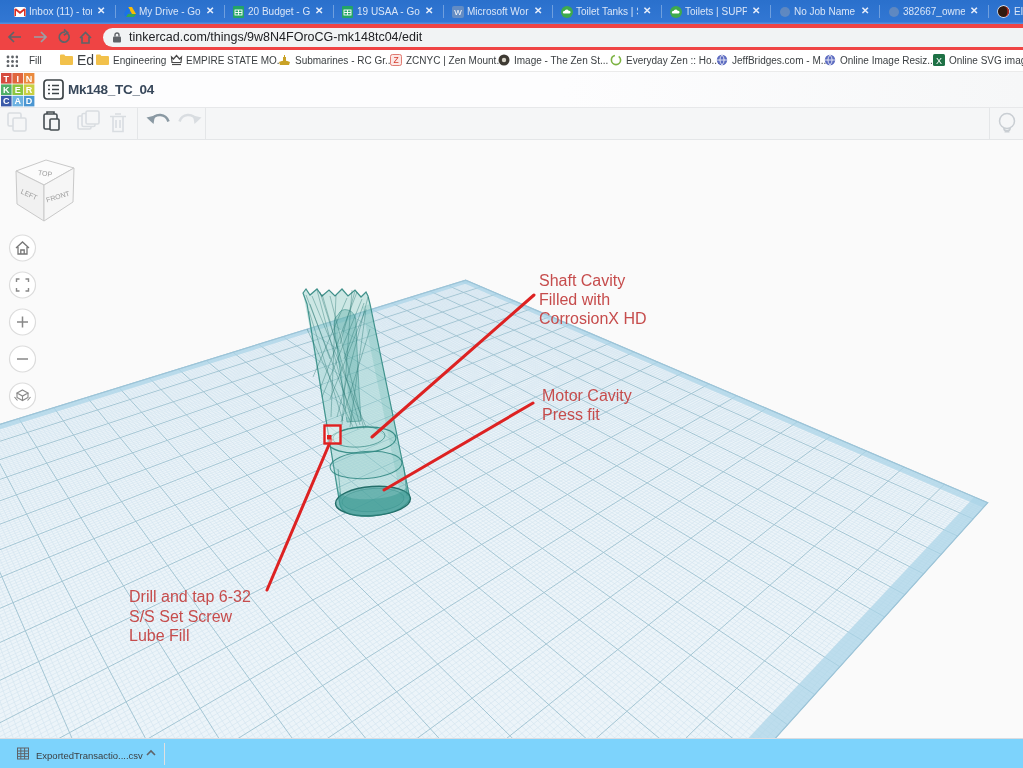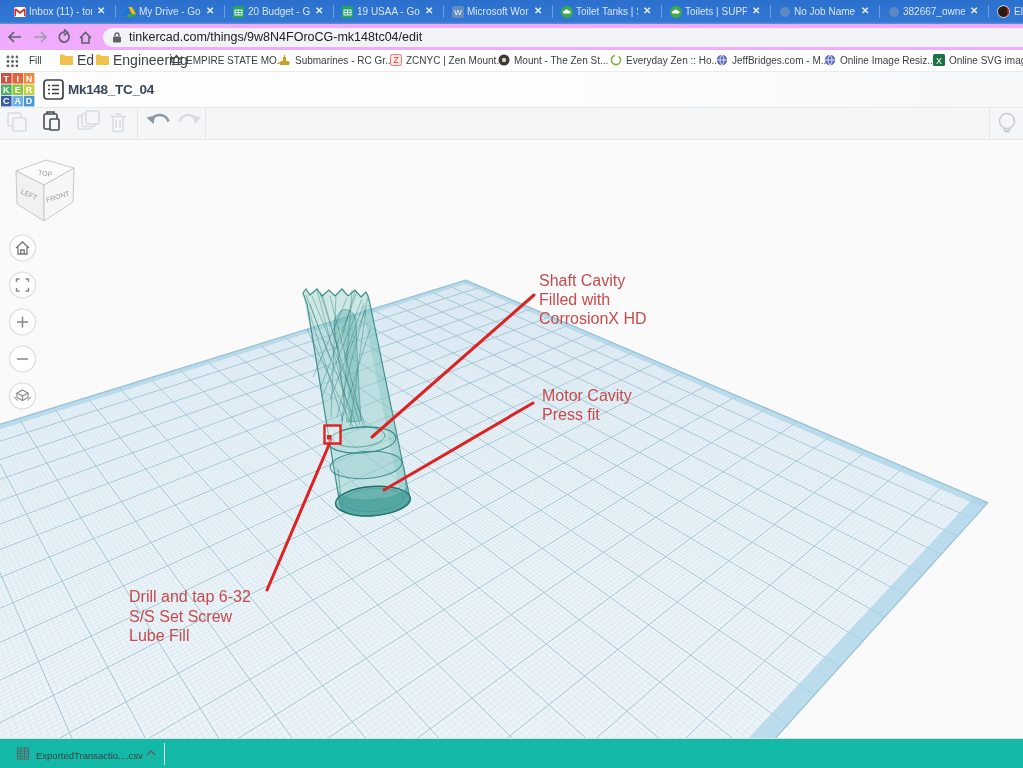--- a/index.html
+++ b/index.html
@@ -71,21 +71,21 @@
     <div style="position:absolute;left:903px;top:5px;width:62px;height:14px;overflow:hidden;font-size:10px;line-height:14px;color:#d9e5f7;white-space:nowrap">382667_owners</div>
     <div style="position:absolute;left:970px;top:5px;font-size:10px;color:#e7eefb;font-weight:700">✕</div>
     <div style="position:absolute;left:988px;top:5px;width:1px;height:13px;background:#6f9fde"></div>
     <svg style="position:absolute;left:997px;top:5px" width="13" height="13" viewBox="0 0 13 13">
       <circle cx="6.5" cy="6.5" r="6.2" fill="#fff"></circle>
       <circle cx="6.5" cy="6.5" r="5.6" fill="#30190f"></circle>
       <path d="M6.5 1.2A5.4 5.4 0 0 1 6.5 12 A4 5.4 0 0 0 6.5 1.2" fill="#c62828"></path>
     </svg>
     <div style="position:absolute;left:1014px;top:5px;width:20px;height:14px;overflow:hidden;font-size:10px;line-height:14px;color:#d9e5f7">El</div>
   </div>
-<div class="abs" style="left:0;top:24px;width:1023px;height:26px;background:#f0abfc">
+<div class="abs" style="left:0;top:24px;width:1023px;height:26px;background:#ef4444">
 <svg class="abs" style="left:0;top:0" width="100" height="26" viewBox="0 0 100 26">
 <g stroke="#5f6368" stroke-width="1.7" fill="none">
 <path d="M9 13h12M14 8l-5 5 5 5"></path>
 <path d="M34 13h12M41 8l5 5-5 5" stroke="#9aa0a6"></path>
 <path d="M65 8.2a5 5 0 1 0 2.5 1.2M64 5.5l3.6 3.2-3.8 2.6"></path>
 <path d="M80 14l5.5-5.5L91 14M82 13v6h7v-6" stroke-width="1.6"></path>
 </g>
     </svg>
 <div class="abs" style="left:103px;top:3.5px;width:920px;height:19px;background:#f1f3f4;border-radius:10px 0 0 10px"></div>
 <svg class="abs" style="left:112px;top:8px" width="10" height="11" viewBox="0 0 10 11">
@@ -107,21 +107,21 @@
       <circle cx="11.0" cy="11.0" r="1.4" fill="#5f6368"></circle>
     </svg>
     <div style="position:absolute;left:29px;top:4px;font-size:10px;line-height:13px;color:#3c4043;white-space:nowrap">Fill</div>
     <svg style="position:absolute;left:60px;top:4px" width="13" height="11" viewBox="0 0 13 11">
       <path d="M0 1.5Q0 .5 1 .5h3.2l1.2 1.5H12q1 0 1 1V10q0 1-1 1H1q-1 0-1-1Z" fill="#f2c14b"></path>
     </svg>
     <div style="position:absolute;left:77px;top:4px;font-size:14px;line-height:13px;color:#3c4043;white-space:nowrap">Ed</div>
     <svg style="position:absolute;left:96px;top:4px" width="13" height="11" viewBox="0 0 13 11">
       <path d="M0 1.5Q0 .5 1 .5h3.2l1.2 1.5H12q1 0 1 1V10q0 1-1 1H1q-1 0-1-1Z" fill="#f2c14b"></path>
     </svg>
-    <div style="position:absolute;left:113px;top:4px;font-size:14px;line-height:13px;color:#3c4043;white-space:nowrap">Engineering</div>
+    <div style="position:absolute;left:113px;top:4px;font-size:10px;line-height:13px;color:#3c4043;white-space:nowrap">Engineering</div>
     <svg style="position:absolute;left:170px;top:4px" width="13" height="12" viewBox="0 0 13 12">
       <path d="M1.5 3 3.5 5 6.5 1.5 9.5 5 11.5 3 11 8.5H2Z" fill="none" stroke="#4a4a4a" stroke-width="1.2"></path>
       <path d="M2 10.5h9" stroke="#4a4a4a" stroke-width="1.2"></path>
     </svg>
     <div style="position:absolute;left:186px;top:4px;font-size:10px;line-height:13px;color:#3c4043;white-space:nowrap">EMPIRE STATE MO...</div>
     <svg style="position:absolute;left:278px;top:4px" width="13" height="12" viewBox="0 0 13 12">
       <path d="M1 8q5.5-3 11 0l-1 3H2Z" fill="#c9a227"></path>
       <rect x="5" y="3" width="3" height="4" fill="#c9a227"></rect>
       <rect x="6" y="1" width="1" height="3" fill="#c9a227"></rect>
     </svg>
@@ -129,21 +129,21 @@
     <svg style="position:absolute;left:390px;top:4px" width="12" height="12" viewBox="0 0 12 12">
       <rect width="12" height="12" rx="2" fill="#fce8e6"></rect>
       <rect x="0.5" y="0.5" width="11" height="11" rx="2" fill="none" stroke="#e07b72"></rect>
       <text x="6" y="9" font-size="8.5" fill="#d33a2c" text-anchor="middle" font-family="Liberation Sans">Z</text>
     </svg>
     <div style="position:absolute;left:406px;top:4px;font-size:10px;line-height:13px;color:#3c4043;white-space:nowrap">ZCNYC | Zen Mount...</div>
     <svg style="position:absolute;left:498px;top:4px" width="12" height="12" viewBox="0 0 12 12">
       <circle cx="6" cy="6" r="5.5" fill="#3e3a33"></circle>
       <circle cx="6" cy="6" r="2.2" fill="#d8d4c8"></circle>
     </svg>
-    <div style="position:absolute;left:514px;top:4px;font-size:10px;line-height:13px;color:#3c4043;white-space:nowrap">Mount - The Zen St...</div>
+    <div style="position:absolute;left:514px;top:4px;font-size:10px;line-height:13px;color:#3c4043;white-space:nowrap">Image - The Zen St...</div>
     <svg style="position:absolute;left:610px;top:4px" width="12" height="12" viewBox="0 0 12 12">
       <circle cx="6" cy="6" r="4.6" fill="none" stroke="#7cb342" stroke-width="1.6" stroke-dasharray="20 4"></circle>
     </svg>
     <div style="position:absolute;left:626px;top:4px;font-size:10px;line-height:13px;color:#3c4043;white-space:nowrap">Everyday Zen :: Ho...</div>
     <svg style="position:absolute;left:716px;top:4px" width="12" height="12" viewBox="0 0 12 12">
       <circle cx="6" cy="6" r="5.2" fill="#5c6bc0"></circle>
       <path d="M1 6h10M6 1a7 7 0 0 1 0 10M6 1a7 7 0 0 0 0 10" stroke="#fff" stroke-width="0.8" fill="none"></path>
     </svg>
     <div style="position:absolute;left:732px;top:4px;font-size:10px;line-height:13px;color:#3c4043;white-space:nowrap">JeffBridges.com - M...</div>
     <svg style="position:absolute;left:824px;top:4px" width="12" height="12" viewBox="0 0 12 12">
@@ -290,21 +290,21 @@
       <g>
         <circle cx="22.5" cy="256" r="13" fill="#fff" stroke="#dcdcdc" stroke-width="1.2"></circle>
         <g fill="none" stroke="#888" stroke-width="1.1">
           <polygon points="22.5,250 28,253 22.5,256 17,253"></polygon>
           <path d="M17 253v4.5l5.5 3 5.5-3V253M22.5 256v4.5"></path>
           <path d="M14.5 257l3 3.5M30.5 257l-3 3.5"></path>
         </g>
       </g>
     </svg>
 </div>
-<div class="abs" style="left:0;top:738px;width:1023px;height:30px;background:#14b8a6;border-top:1px solid #dadce0">
+<div class="abs" style="left:0;top:738px;width:1023px;height:30px;background:#7dd3fc;border-top:1px solid #dadce0">
 <svg class="abs" style="left:17px;top:8px" width="12" height="13" viewBox="0 0 12 13">
       <g fill="none" stroke="#5f6368" stroke-width="1">
         <rect x="0.5" y="1" width="11" height="11"></rect>
         <path d="M0.5 4h11M0.5 6.7h11M0.5 9.4h11M3.8 1v11M7.6 1v11"></path>
       </g>
     </svg>
 <div class="abs" style="left:36px;top:10.5px;font-size:9.5px;color:#3c4043">ExportedTransactio....csv</div>
 <svg class="abs" style="left:145px;top:10px" width="12" height="8" viewBox="0 0 12 8">
       <path d="M2 6l4-4 4 4" fill="none" stroke="#5f6368" stroke-width="1.6"></path>
     </svg>

